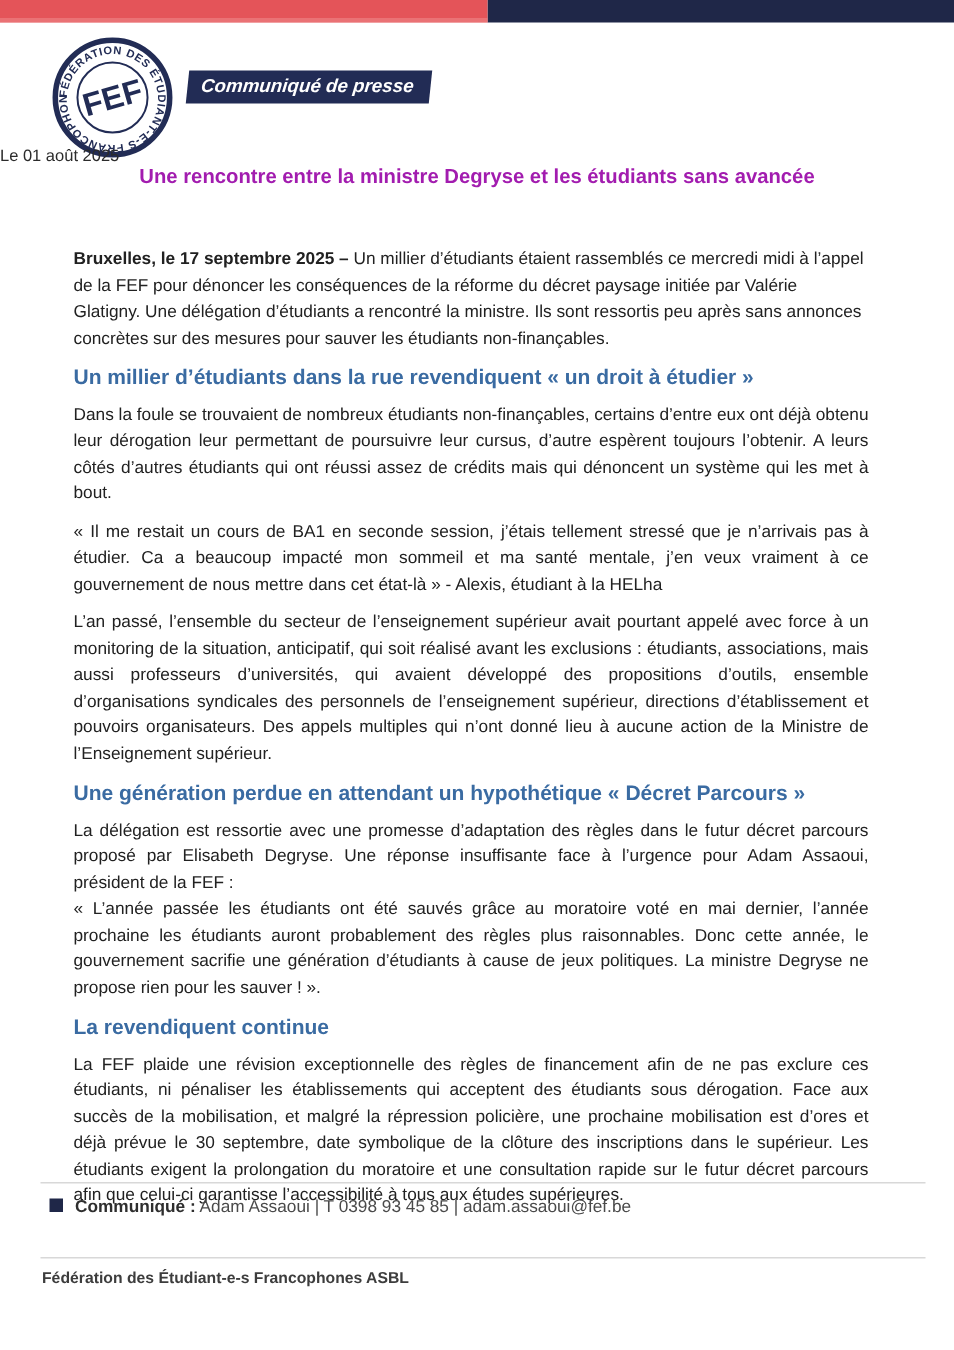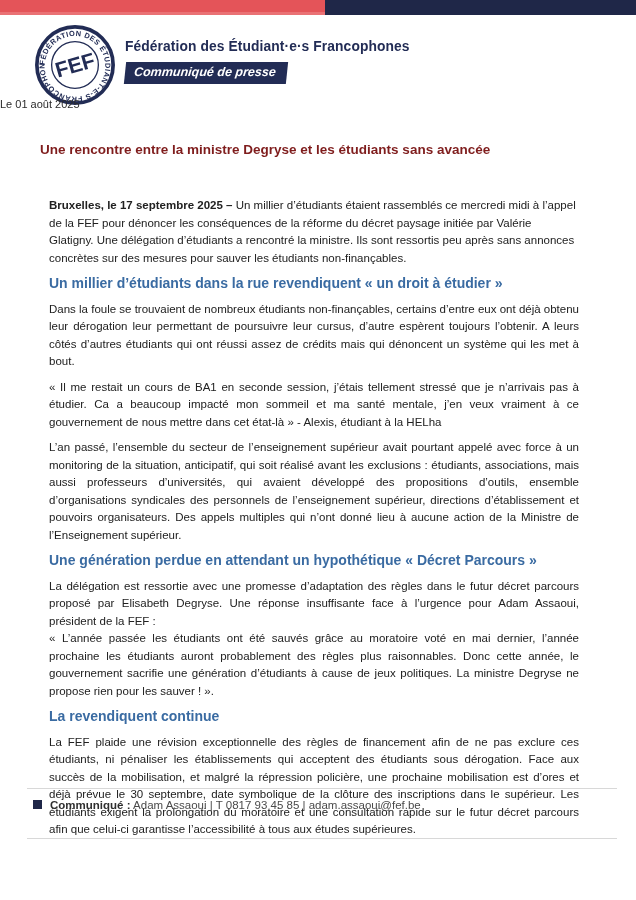--- a/index.html
+++ b/index.html
@@ -23,21 +23,21 @@
   .badge{
     display:inline-block;margin-top:8px;background:#222c55;color:#ffffff;
     font-size:12.5px;font-weight:800;font-style:italic;
     padding:3px 11px 5px 9px;transform:skewX(-6deg);
   }
   .badge > span{display:inline-block;}
 
   .date-row{text-align:left;padding-right:58px;margin-top:-8px;font-size:11px;color:#2b2b2b;}
 
   .headline{
-    margin-top:32px;text-align:left;font-size:13.5px;font-weight:700;color:#7f1d1d;
+    text-align:center;font-size:13.5px;font-weight:700;color:#a21caf;
     padding:0 40px;
   }
 
   
   .content{margin:40px 57px 0 49px;font-size:11.5px;line-height:17.5px;color:#212121;}
   .content p{margin:0 0 8px 0;text-align:justify;}
   .content p.ragged{text-align:left;}
   .sec-head{
     color:#3a6ba2;font-weight:700;font-size:14px;margin:8px 0 8px 0;
   }
@@ -77,21 +77,20 @@
   <svg class="logo" viewBox="0 0 100 100" aria-hidden="true">
     <circle cx="50" cy="50" r="46.5" fill="none" stroke="#222c55" stroke-width="4.5"></circle>
     <circle cx="50" cy="50" r="28.5" fill="none" stroke="#222c55" stroke-width="1.6"></circle>
     <path id="logoArc" d="M 13,50 A 37,37 0 1 1 12.99,50.25" fill="none"></path>
     <text font-size="9" font-weight="bold" fill="#222c55" letter-spacing="0.6">
       <textPath href="#logoArc">FÉDÉRATION DES ÉTUDIANT-E-S FRANCOPHONES ✱</textPath>
     </text>
     <text x="50" y="59" text-anchor="middle" font-size="26" font-weight="bold" fill="#222c55" transform="rotate(-16 50 50)">FEF</text>
   </svg>
   <div class="header-text">
-    <div class="org-title">Fédération des Étudiant·e·s Francophones</div>
     <div class="badge">
       <span>Communiqué de presse</span>
     </div>
   </div>
 </div>
 
 <div class="date-row">Le 01 août 2025</div>
 
 <div class="headline">Une rencontre entre la ministre Degryse et les étudiants sans avancée</div>
 
@@ -112,19 +111,20 @@
   <span>« L’année passée les étudiants ont été sauvés grâce au moratoire voté en mai dernier, l’année prochaine les étudiants auront probablement des règles plus raisonnables. Donc cette année, le gouvernement sacrifie une génération d’étudiants à cause de jeux politiques. La ministre Degryse ne propose rien pour les sauver ! ».</span></p>
 
   <div class="sec-head">La revendiquent continue</div>
 
   <p>La FEF plaide une révision exceptionnelle des règles de financement afin de ne pas exclure ces étudiants, ni pénaliser les établissements qui acceptent des étudiants sous dérogation. Face aux succès de la mobilisation, et malgré la répression policière, une prochaine mobilisation est d’ores et déjà prévue le 30 septembre, date symbolique de la clôture des inscriptions dans le supérieur. Les étudiants exigent la prolongation du moratoire et une consultation rapide sur le futur décret parcours afin que celui-ci garantisse l’accessibilité à tous aux études supérieures.</p>
 </div>
 
 <div class="rule rule-1"></div>
 
 <div class="contact-row">
-  <span class="contact-square"></span><span class="contact-label">Communiqué :</span><span> Adam Assaoui | T 0817 93 45 85 | adam.assaoui@fef.be</span>
+  <span class="contact-square"></span><span class="contact-label">Communiqué :</span><span> Adam Assaoui | T 0398 93 45 85 | adam.assaoui@fef.be</span>
 </div>
 
 <div class="rule rule-2"></div>
 
 <div class="footer">
+  <div class="footer-org">Fédération des Étudiant-e-s Francophones ASBL</div>
 </div>
 
 </body></html>

